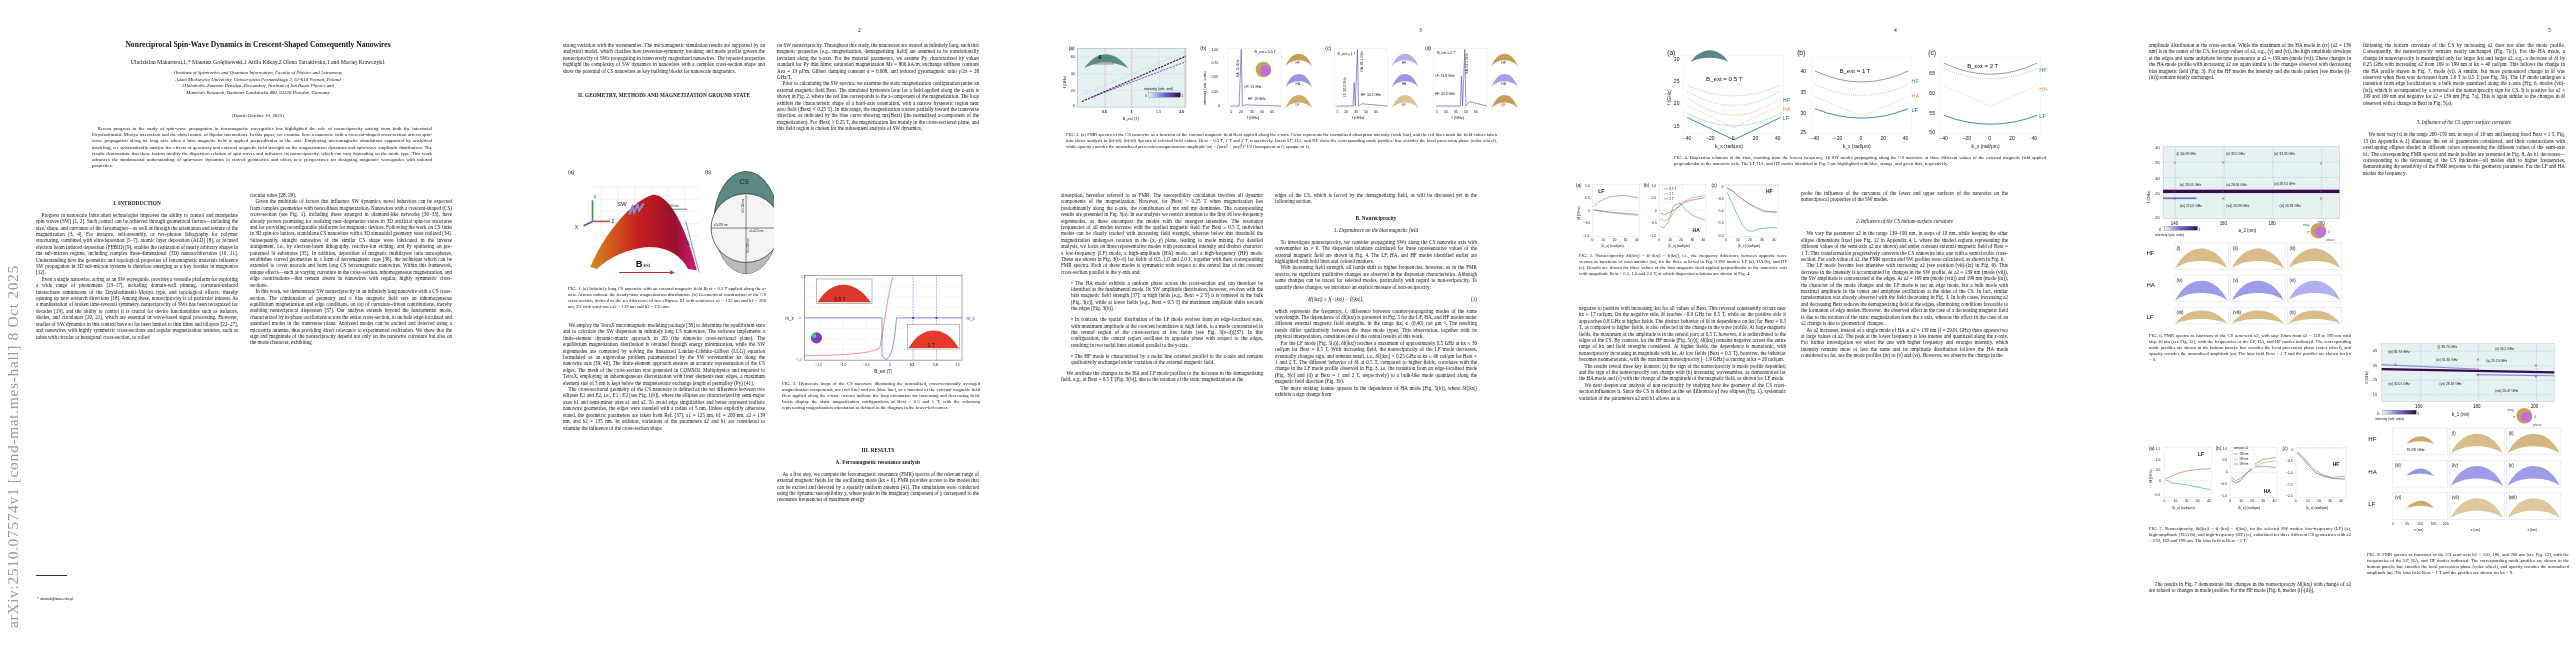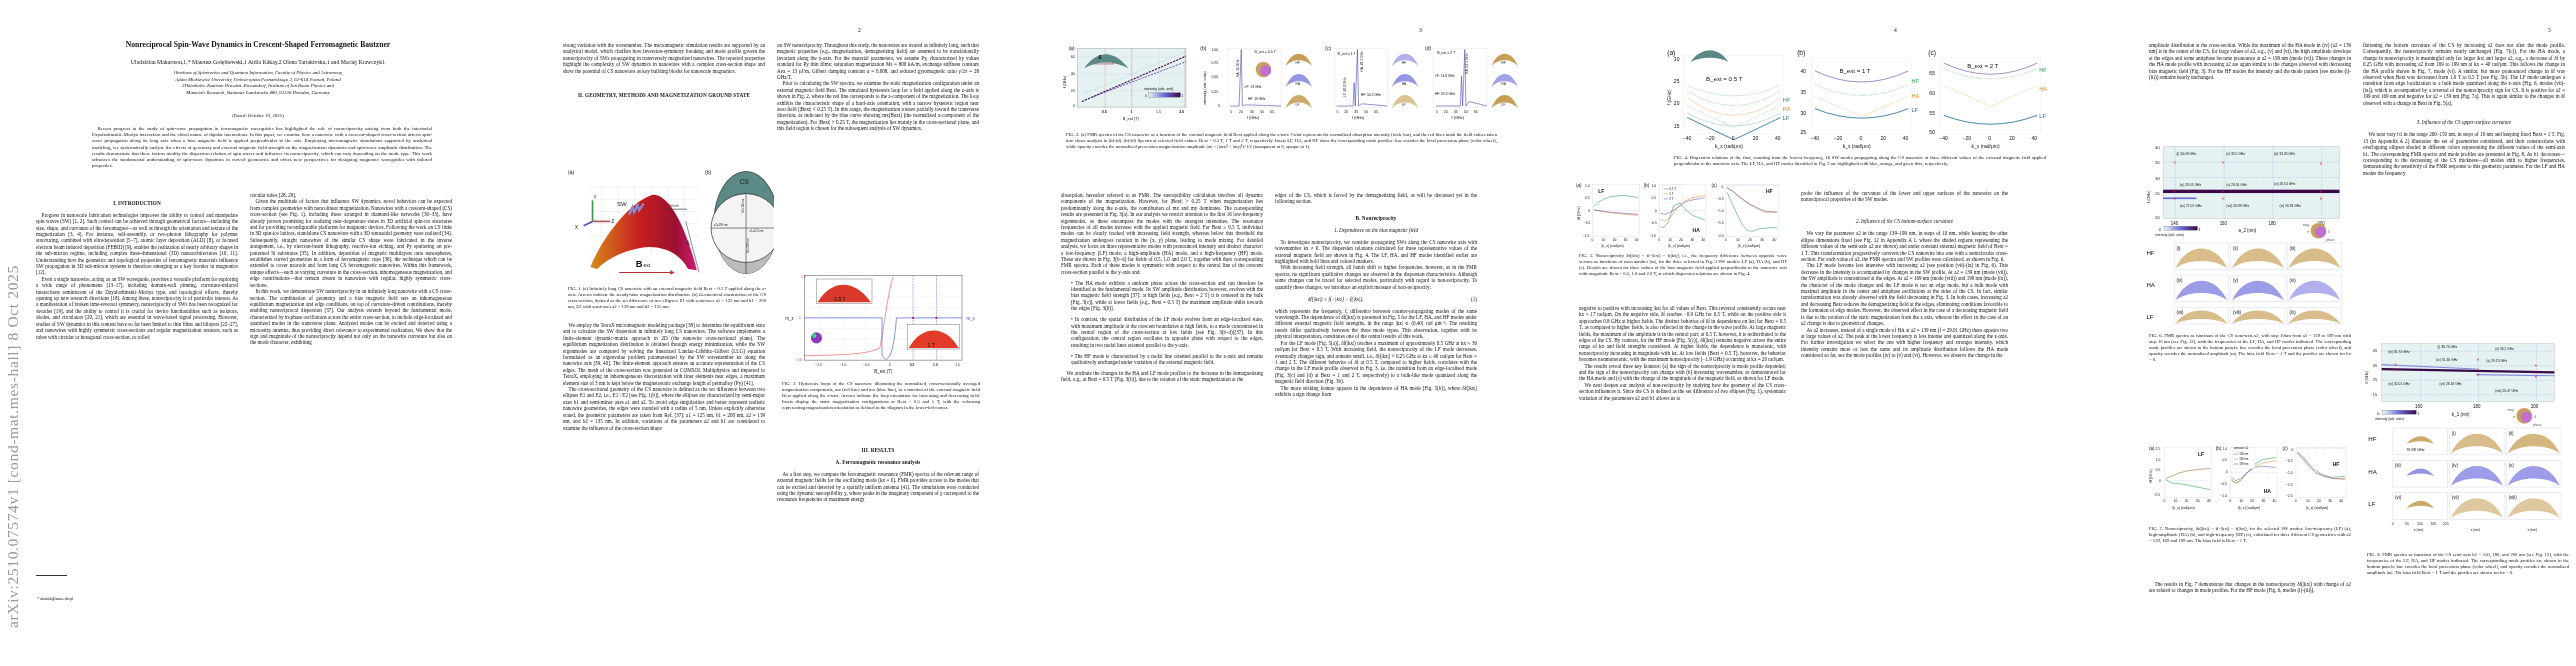--- a/index.html
+++ b/index.html
@@ -27,21 +27,21 @@
   .panel-lbl { position: absolute; font-family: "Liberation Sans", sans-serif; font-size: 5px; color: #111; }
   svg text { font-family: "Liberation Sans", "DejaVu Sans", sans-serif; }
 </style>
 </head>
 <body>
 
 <div class="strip">
 
   <div class="page">
     <div class="arxiv-side">arXiv:2510.07574v1  [cond-mat.mes-hall]  8 Oct 2025</div>
-    <div class="title">Nonreciprocal Spin-Wave Dynamics in Crescent-Shaped Ferromagnetic Bautzner</div>
+    <div class="title">Nonreciprocal Spin-Wave Dynamics in Crescent-Shaped Consequently Nanowires</div>
     <div class="authors">Uladzislau Makartsou,1,* Mateusz Gołębiewski,1 Attila Kákay,2 Olena Tartakivska,1 and Maciej Krawczyk1</div>
     <div class="affil">
       <div>1Institute of Spintronics and Quantum Information, Faculty of Physics and Astronomy,</div>
       <div>Adam Mickiewicz University, Uniwersytetu Poznańskiego 2, 61-614 Poznań, Poland</div>
       <div>2Helmholtz–Zentrum Dresden–Rossendorf, Institute of Ion Beam Physics and</div>
       <div>Materials Research, Bautzner Landstraße 400, 01328 Dresden, Germany</div>
     </div>
     <div class="dated">(Dated: October 10, 2025)</div>
     <div class="abstract">Recent progress in the study of spin-wave propagation in ferromagnetic waveguides has highlighted the role of nonreciprocity arising from both the interfacial Dzyaloshinskii–Moriya interaction and the chiral nature of dipolar interactions. In this paper, we examine how a nanowire with a crescent-shaped cross-section affects spin-wave propagation along its long axis when a bias magnetic field is applied perpendicular to the axis. Employing micromagnetic simulations supported by analytical modeling, we systematically analyze the effects of geometry and external magnetic field strength on the magnetization dynamics and spin-wave amplitude distribution. The results demonstrate that these factors modify the dispersion relation of spin waves and influence its nonreciprocity, which can vary depending on the mode type. This work advances the fundamental understanding of spin-wave dynamics in curved geometries and offers new perspectives for designing magnonic waveguides with tailored properties.</div>
 

